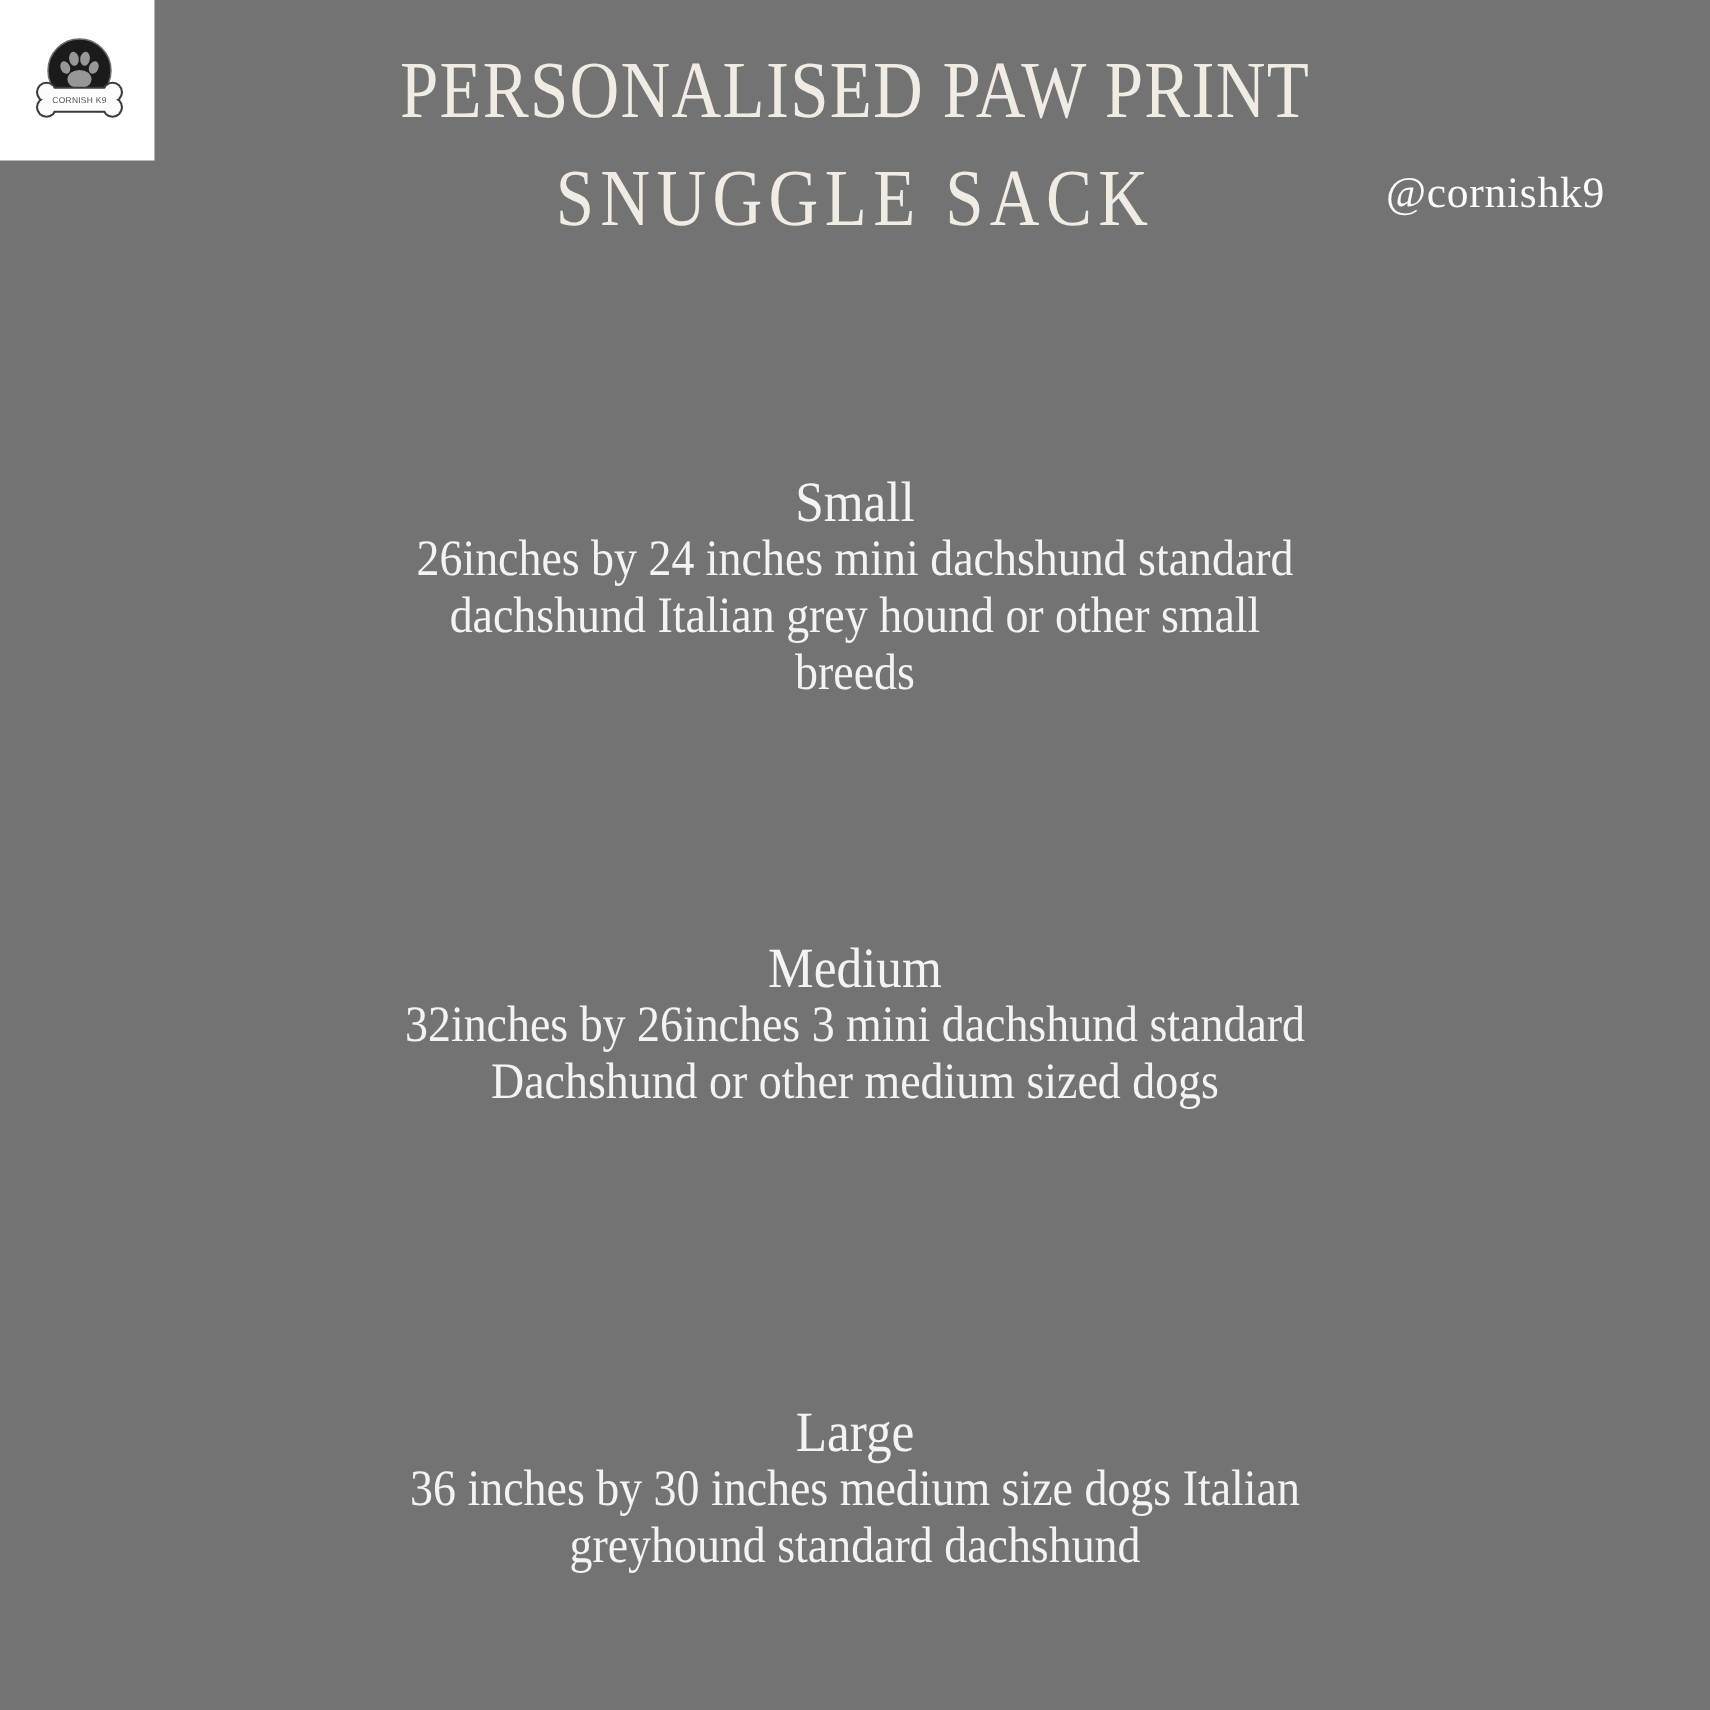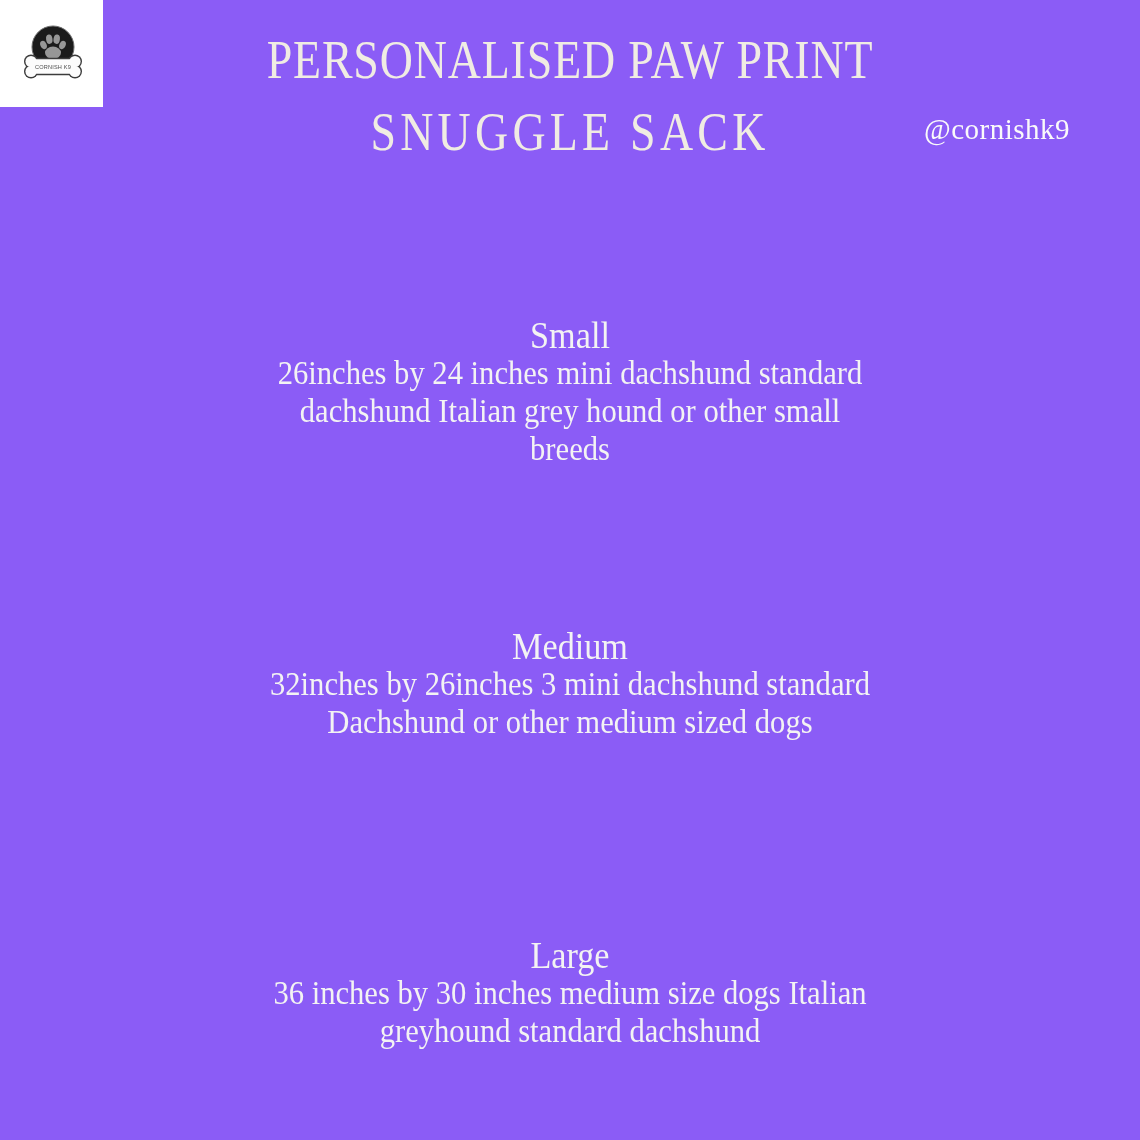--- a/index.html
+++ b/index.html
@@ -4,21 +4,21 @@
 <style>
   html, body {
     margin: 0;
     padding: 0;
     background: #000;
   }
   .canvas {
     position: relative;
     width: 1140px;
     height: 1140px;
-    background: #8b5cf6;
+    background: #737373;
     overflow: hidden;
     font-family: "Liberation Serif", serif;
   }
 
   
   .logo-box {
     position: absolute;
     left: 0;
     top: 0;
     width: 103px;

